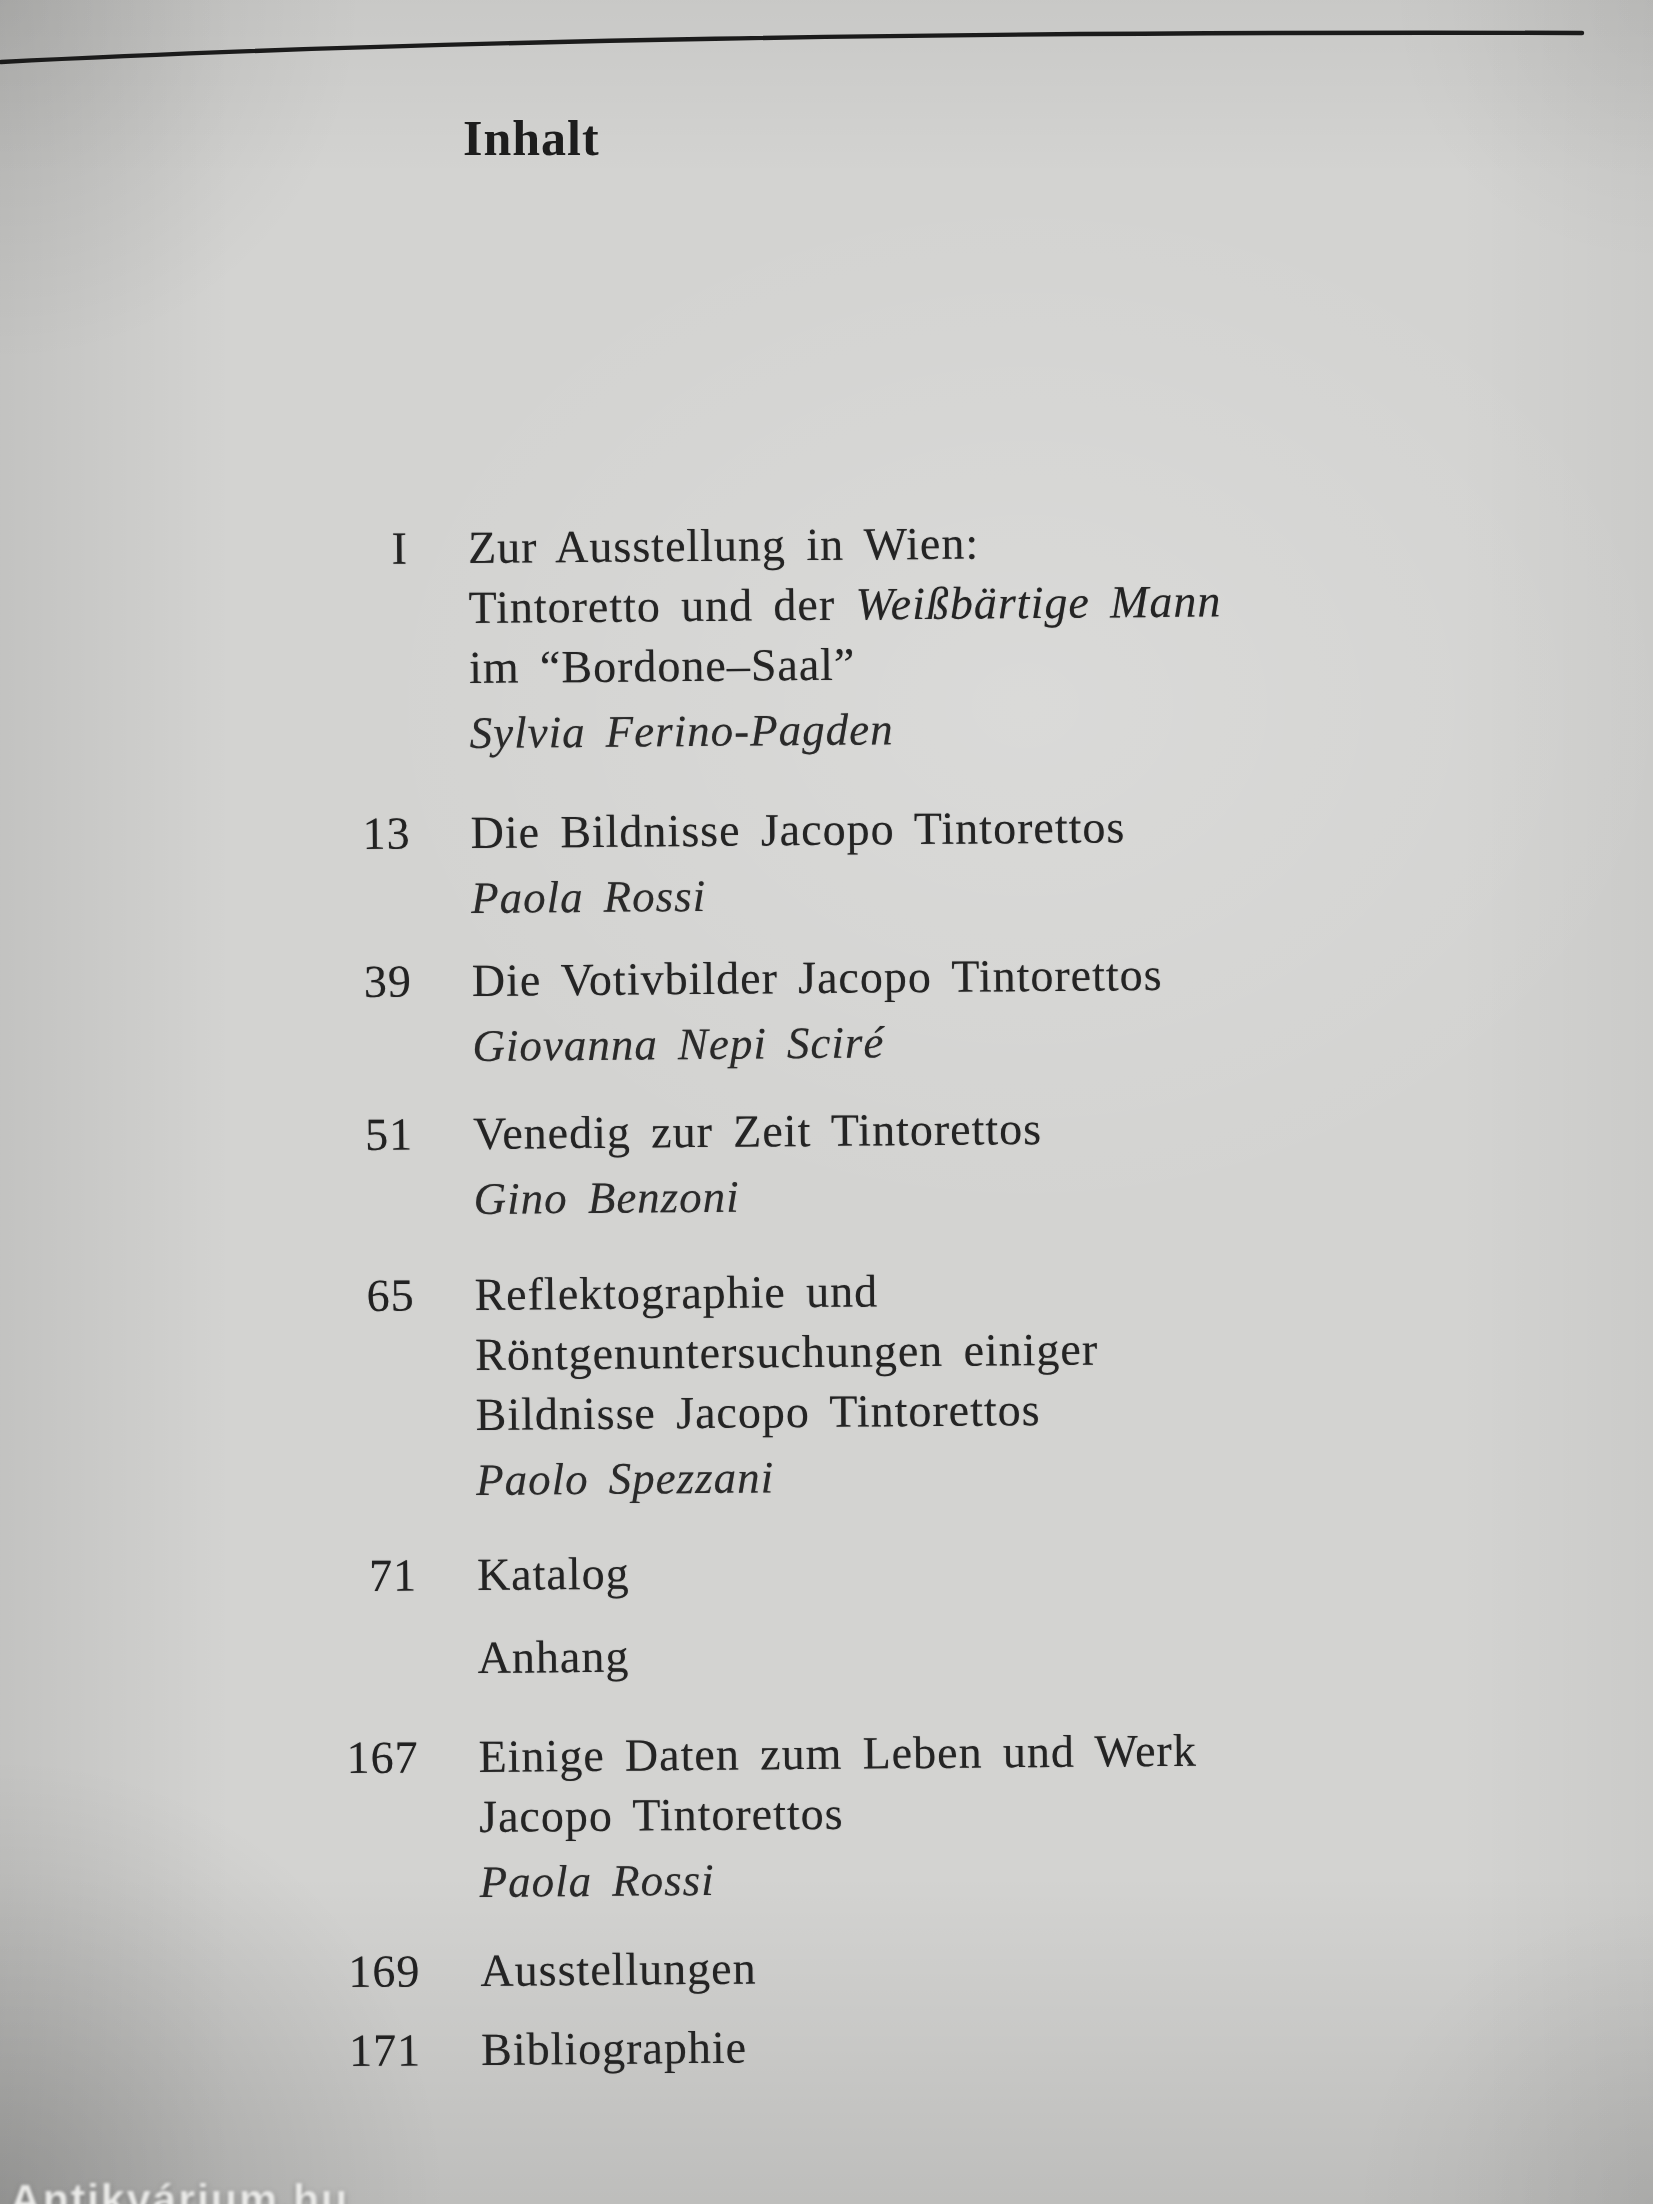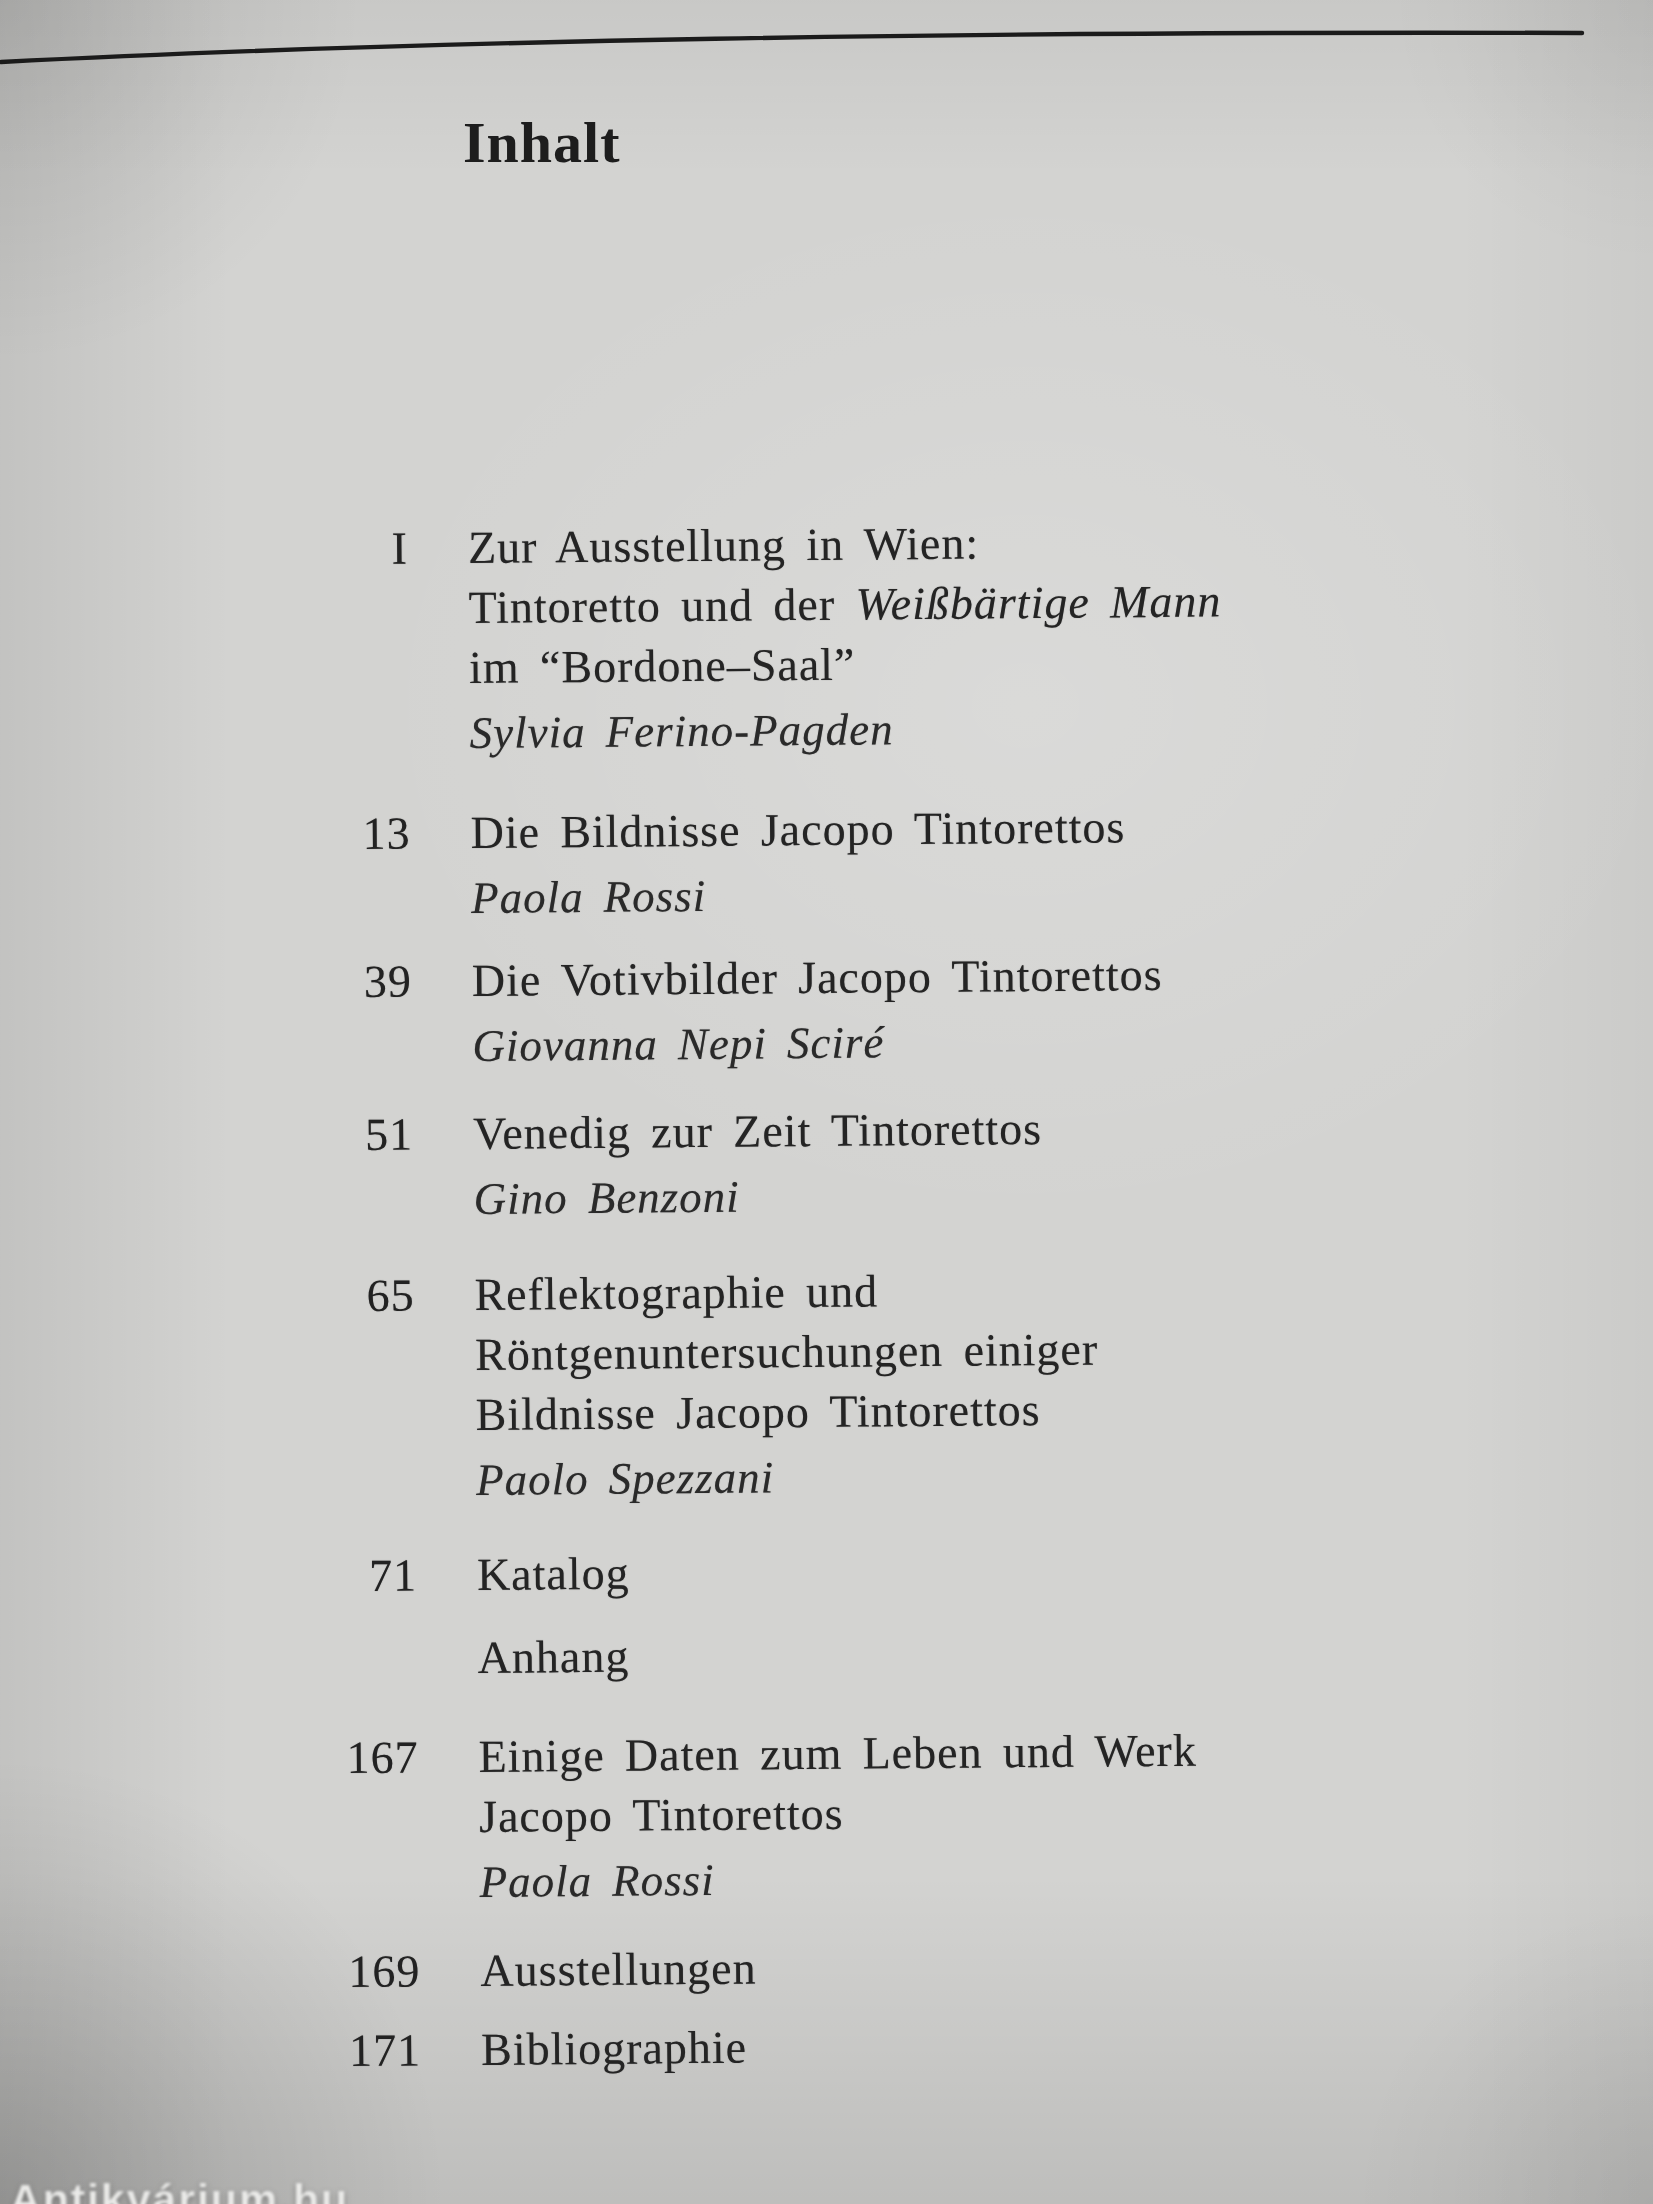--- a/index.html
+++ b/index.html
@@ -18,21 +18,21 @@
       radial-gradient(circle 417px at 100% 100%, rgba(0,0,0,0.07), rgba(0,0,0,0) 72%),
       radial-gradient(circle 369px at 100% 0%, rgba(0,0,0,0.05), rgba(0,0,0,0) 72%),
       linear-gradient(to right, rgba(0,0,0,0.08), rgba(0,0,0,0) 14%, rgba(0,0,0,0) 88%, rgba(0,0,0,0.04) 100%),
       linear-gradient(to bottom, rgba(0,0,0,0.05), rgba(0,0,0,0) 8%, rgba(0,0,0,0) 85%, rgba(0,0,0,0.10) 100%),
       #d3d3d1;
   }
   .rule { position: absolute; left: 0; top: 0; }
   .rule path { fill: none; stroke: #1b1b1b; stroke-width: 4.5; stroke-linecap: round; }
   .heading {
     position: absolute; left: 463px; top: 109px; margin: 0;
-    font-size: 58px; font-weight: 700; letter-spacing: 1px; color: #1d1d1d;
+    font-size: 50px; font-weight: 700; letter-spacing: 1px; color: #1d1d1d;
   }
   .toc {
     position: absolute; left: 0; top: 0; width: 1475px; height: 2205px;
     transform: rotate(-0.5deg); transform-origin: 466px 543px;
     text-shadow: 0 0 1px rgba(35,35,35,0.45);
   }
   .entry { position: absolute; left: 0; width: 100%; display: flex; align-items: flex-start; }
   .num {
     width: 408px; flex: 0 0 408px; text-align: right;
     font-size: 46px; line-height: 60px; letter-spacing: 1px; color: #222;

